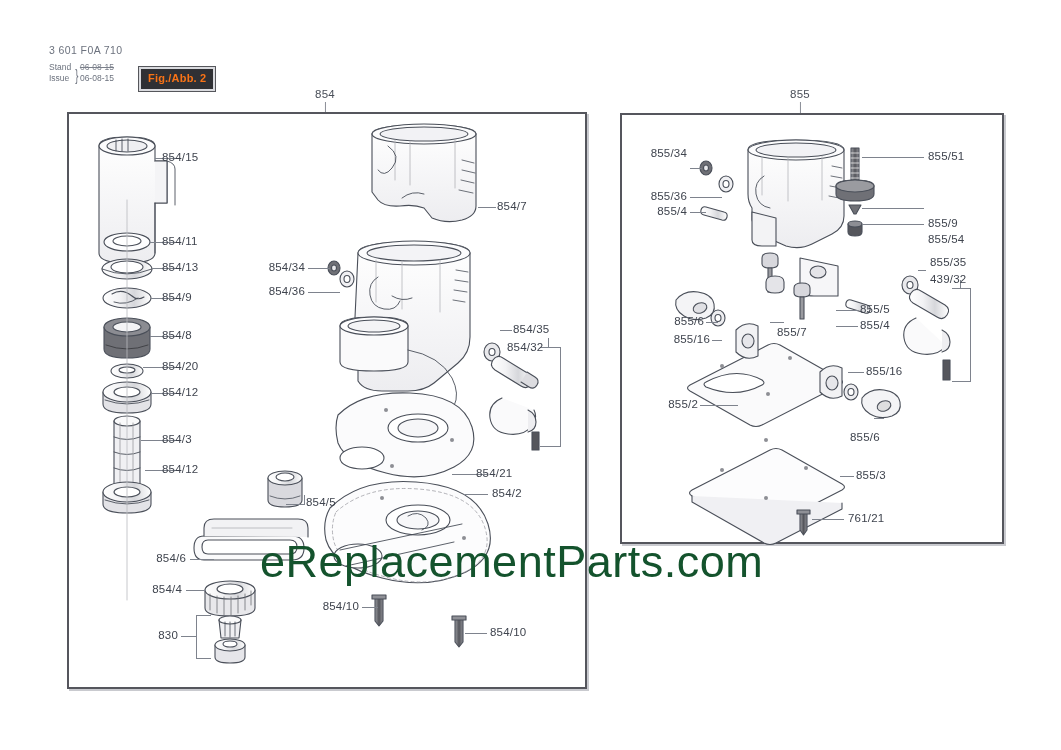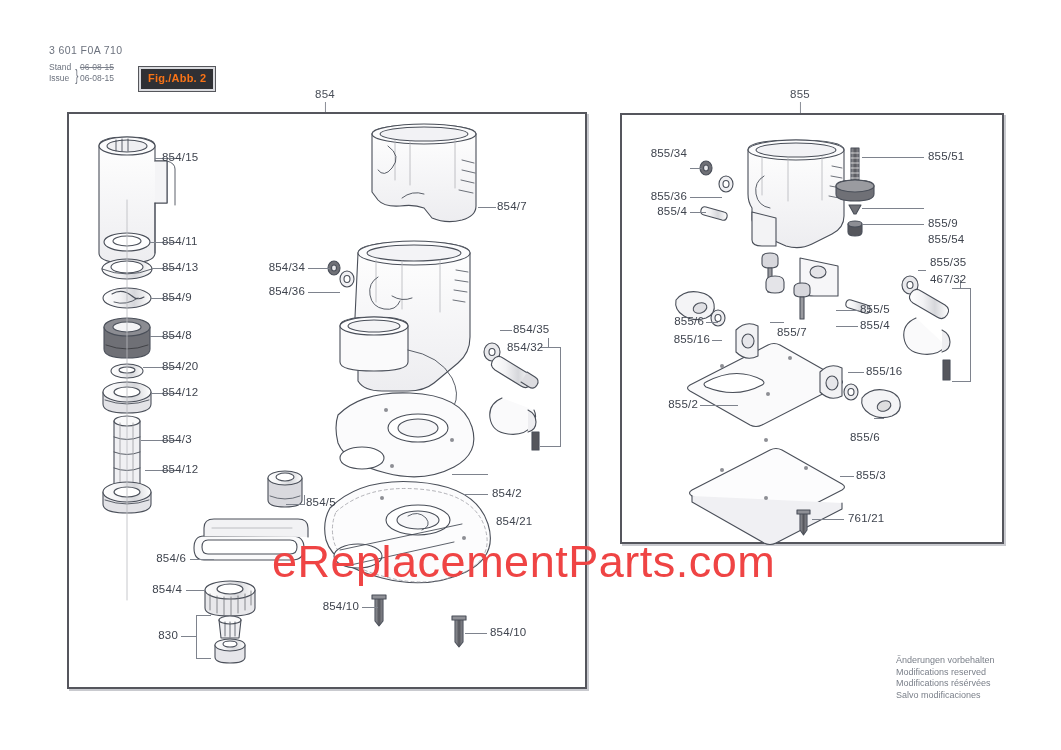--- a/index.html
+++ b/index.html
@@ -90,22 +90,22 @@
     position: absolute;
     border: 1px solid #7e838d;
     border-right: none;
   }
 
   
   .art { position: absolute; inset: 0; pointer-events: none; }
 
   
   .watermark {
-    position: absolute; left: 272px; top: 536px;
-    font-size: 45px; color: #ef4444;
+    position: absolute; left: 260px; top: 536px;
+    font-size: 45px; color: #14532d;
     letter-spacing: .5px; white-space: nowrap;
     font-family: "Liberation Sans", sans-serif;
   }
 
   
   .footer {
     position: absolute; left: 896px; top: 655px;
     font-size: 9px; line-height: 11.5px; color: #7b808a;
     white-space: nowrap;
   }
@@ -511,46 +511,40 @@
   <div class="lbl" style="left:162px; top:463px;">854/12</div>
   <div class="lbl r" style="left:186px; top:552px;">854/6</div>
   <div class="lbl r" style="left:182px; top:583px;">854/4</div>
   <div class="lbl r" style="left:178px; top:629px;">830</div>
   <div class="lbl" style="left:306px; top:496px;">854/5</div>
   <div class="lbl" style="left:497px; top:200px;">854/7</div>
   <div class="lbl r" style="left:305px; top:261px;">854/34</div>
   <div class="lbl r" style="left:305px; top:285px;">854/36</div>
   <div class="lbl" style="left:513px; top:323px;">854/35</div>
   <div class="lbl" style="left:507px; top:341px;">854/32</div>
-  <div class="lbl" style="left:496px; top:467px;margin-top:48px;">854/21</div>
+  <div class="lbl" style="left:476px; top:467px;">854/21</div>
   <div class="lbl" style="left:492px; top:487px;">854/2</div>
   <div class="lbl r" style="left:359px; top:600px;">854/10</div>
   <div class="lbl" style="left:490px; top:626px;">854/10</div>
 
   <div class="lbl r" style="left:687px; top:147px;">855/34</div>
   <div class="lbl r" style="left:687px; top:190px;">855/36</div>
   <div class="lbl r" style="left:687px; top:205px;">855/4</div>
   <div class="lbl" style="left:928px; top:150px;">855/51</div>
   <div class="lbl" style="left:928px; top:201px;margin-top:32px;">855/54</div>
   <div class="lbl" style="left:928px; top:217px;">855/9</div>
   <div class="lbl" style="left:930px; top:256px;">855/35</div>
-  <div class="lbl" style="left:930px; top:273px;">467/32</div>
+  <div class="lbl" style="left:930px; top:273px;">439/32</div>
   <div class="lbl" style="left:860px; top:303px;">855/5</div>
   <div class="lbl" style="left:860px; top:319px;">855/4</div>
   <div class="lbl r" style="left:704px; top:315px;">855/6</div>
   <div class="lbl r" style="left:710px; top:333px;">855/16</div>
   <div class="lbl" style="left:777px; top:326px;">855/7</div>
   <div class="lbl" style="left:866px; top:365px;">855/16</div>
   <div class="lbl r" style="left:698px; top:398px;">855/2</div>
   <div class="lbl" style="left:850px; top:431px;">855/6</div>
   <div class="lbl" style="left:856px; top:469px;">855/3</div>
   <div class="lbl" style="left:848px; top:512px;">761/21</div>
 
   <div class="watermark">eReplacementParts.com</div>
 
-  <div class="footer">
-    <div>Änderungen vorbehalten</div>
-    <div>Modifications reserved</div>
-    <div>Modifications résérvées</div>
-    <div>Salvo modificaciones</div>
-  </div>
 
 </div>
 
 </body></html>

